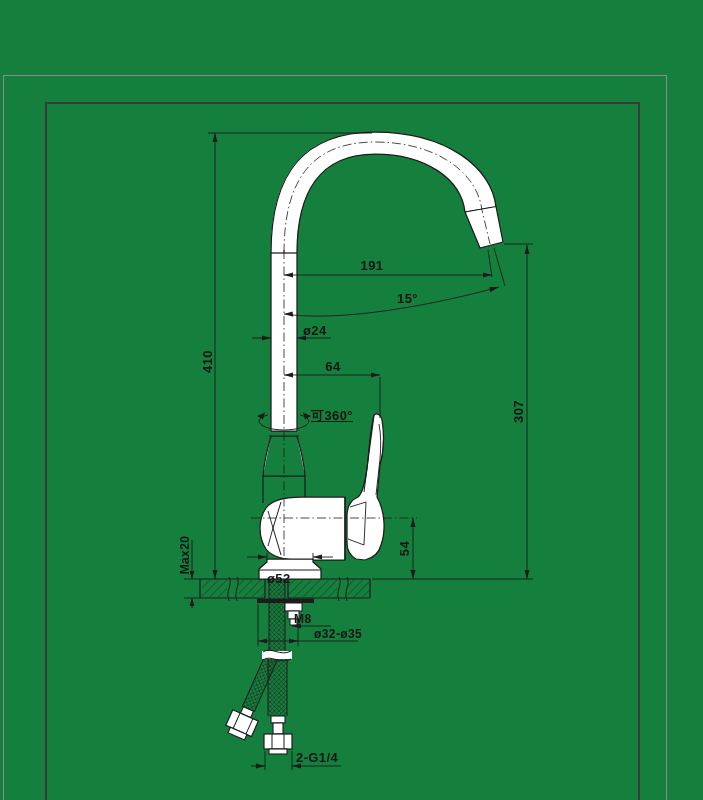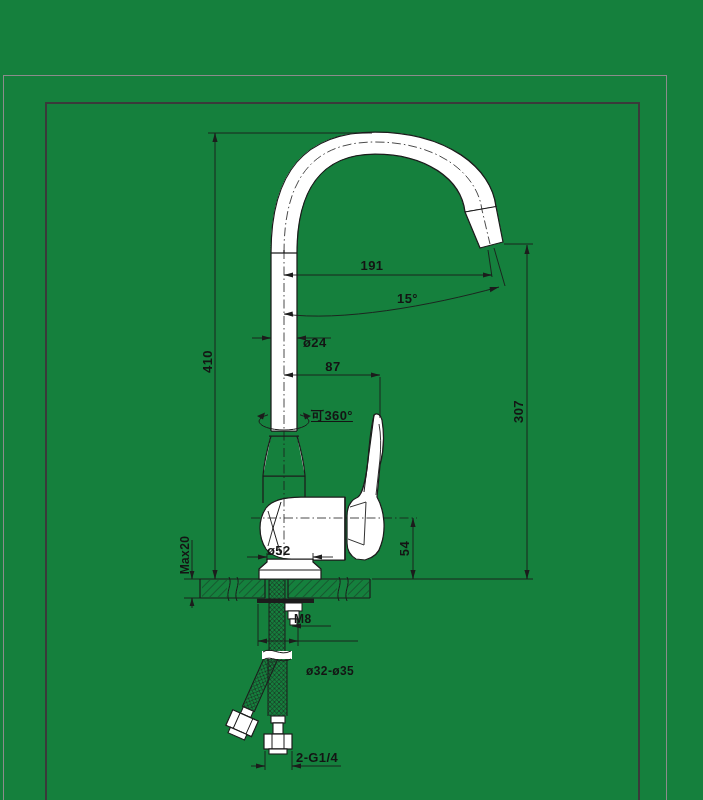--- a/index.html
+++ b/index.html
@@ -184,25 +184,25 @@
       <polygon points="298,641 289,638.5 289,643.5"></polygon>
       <polygon points="265,766 256,763.5 256,768.5"></polygon>
       <polygon points="292,766 301,763.5 301,768.5"></polygon>
       <polygon points="257,416 265,412.5 263,419.5"></polygon>
       <polygon points="311,416 303,412.5 305,419.5"></polygon>
     </g>
   </svg>
 
   <div class="dim" style="left:358px;top:259px;width:28px;">191</div>
   <div class="dim" style="left:381px;top:292px;margin-left:16px;">15°</div>
-  <div class="dim" style="left:303px;top:324px;margin-top:12px;">ø24</div>
-  <div class="dim" style="left:322px;top:360px;width:22px;">87</div>
+  <div class="dim" style="left:303px;top:324px;">ø24</div>
+  <div class="dim" style="left:322px;top:360px;width:22px;">64</div>
   <div class="dim vert" style="left:194px;top:355px;width:26px;">410</div>
   <div class="dim vert" style="left:505px;top:405px;width:27px;">307</div>
   <div class="dim" style="left:311px;top:409px;text-decoration:underline;">可360°</div>
-  <div class="dim" style="left:267px;top:544px;">ø52</div>
+  <div class="dim" style="left:267px;top:572px;">ø52</div>
   <div class="dim vert small" style="left:164px;top:549px;width:42px;">Max20</div>
   <div class="dim vert" style="left:396px;top:542px;width:17px;">54</div>
   <div class="dim small" style="left:294px;top:613px;">M8</div>
-  <div class="dim small" style="left:306px;top:628px;margin-top:37px;">ø32-ø35</div>
+  <div class="dim small" style="left:314px;top:628px;">ø32-ø35</div>
   <div class="dim" style="left:296px;top:751px;">2-G1/4</div>
 
 </div>
 
 </body></html>

